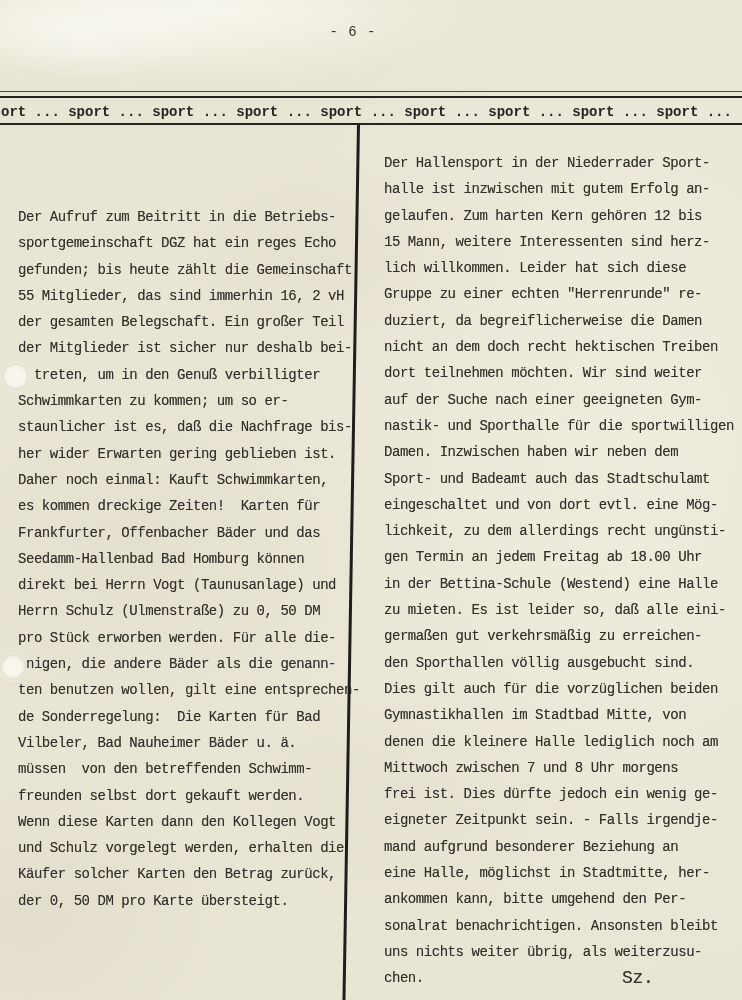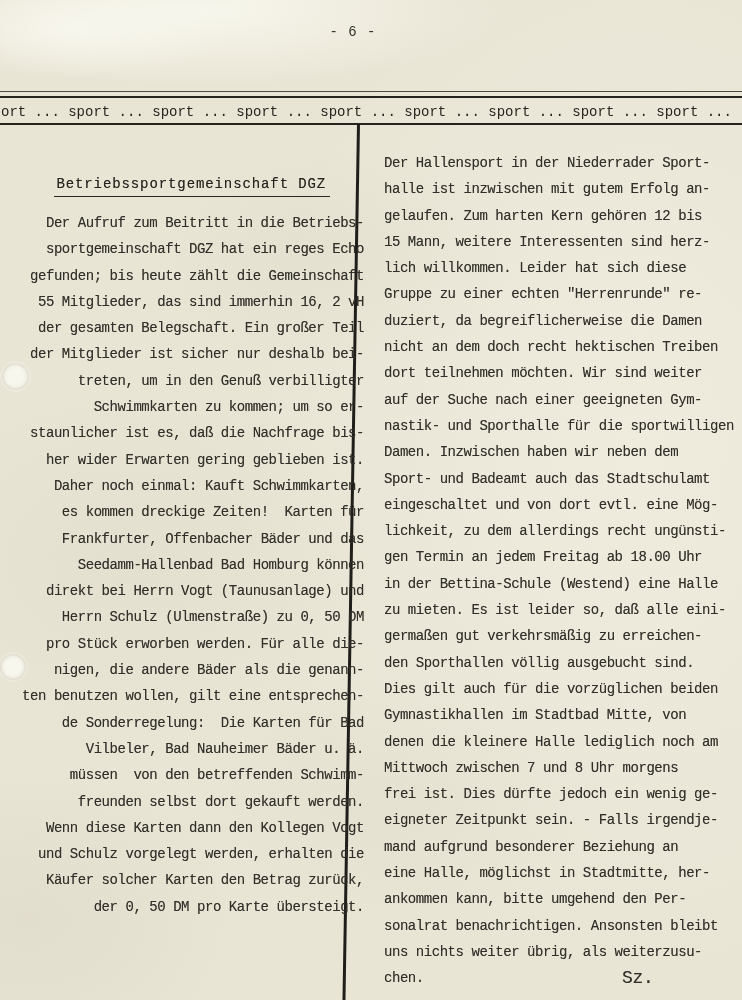--- a/index.html
+++ b/index.html
@@ -36,21 +36,21 @@
     background: #24231e;
   }
   .rule-top-a { top: 91px; height: 1.4px; opacity: .8; }
   .rule-top-b { top: 96px; height: 1.7px; }
   .rule-bottom { top: 123px; height: 2px; }
   .ticker {
     position: absolute;
     top: 104px; left: 1px;
     white-space: pre;
     font-size: 14px;
-    font-weight: 400;
+    font-weight: 700;
     letter-spacing: 0;
     color: #26241f;
   }
   .column-divider {
     position: absolute;
     left: 357px; top: 124px;
     width: 2.6px; height: 880px;
     background: #1f1e1a;
     transform: rotate(0.95deg);
     transform-origin: top left;
@@ -73,21 +73,21 @@
   .body-text {
     position: absolute;
     white-space: pre;
     font-size: 14px;
     line-height: 26.3px;
     letter-spacing: -0.45px;
     color: #312f29;
     text-shadow: 0 0 0.4px rgba(45,43,38,.45);
     font-family: Liberation Mono, monospace;
   }
-  .body-left  { left: 18px;  top: 210px; width: 346px; text-align: right; }
+  .body-left  { left: 18px;  top: 204px; width: 346px; }
   .body-right { left: 384px; top: 150px; width: 358px; }
   .signature {
     position: absolute;
     left: 622px; top: 965px;
     font-size: 18px;
     line-height: 26.3px;
     letter-spacing: -0.3px;
     color: #312f29;
     text-shadow: 0 0 0.4px rgba(45,43,38,.45);
   }
@@ -107,23 +107,20 @@
 
   <div class="page-number">- 6 -</div>
 
   <div class="rule rule-top-a"></div>
   <div class="rule rule-top-b"></div>
   <div class="ticker">ort ... sport ... sport ... sport ... sport ... sport ... sport ... sport ... sport ...</div>
   <div class="rule rule-bottom"></div>
 
   <div class="column-divider"></div>
 
-  <div class="heading">
-    <span class="heading-text">Betriebssportgemeinschaft DGZ</span>
-  </div>
 
   <div class="body-text body-left">Der Aufruf zum Beitritt in die Betriebs-
 sportgemeinschaft DGZ hat ein reges Echo
 gefunden; bis heute zählt die Gemeinschaft
 55 Mitglieder, das sind immerhin 16, 2 vH
 der gesamten Belegschaft. Ein großer Teil
 der Mitglieder ist sicher nur deshalb bei-
   treten, um in den Genuß verbilligter
 Schwimmkarten zu kommen; um so er-
 staunlicher ist es, daß die Nachfrage bis-

